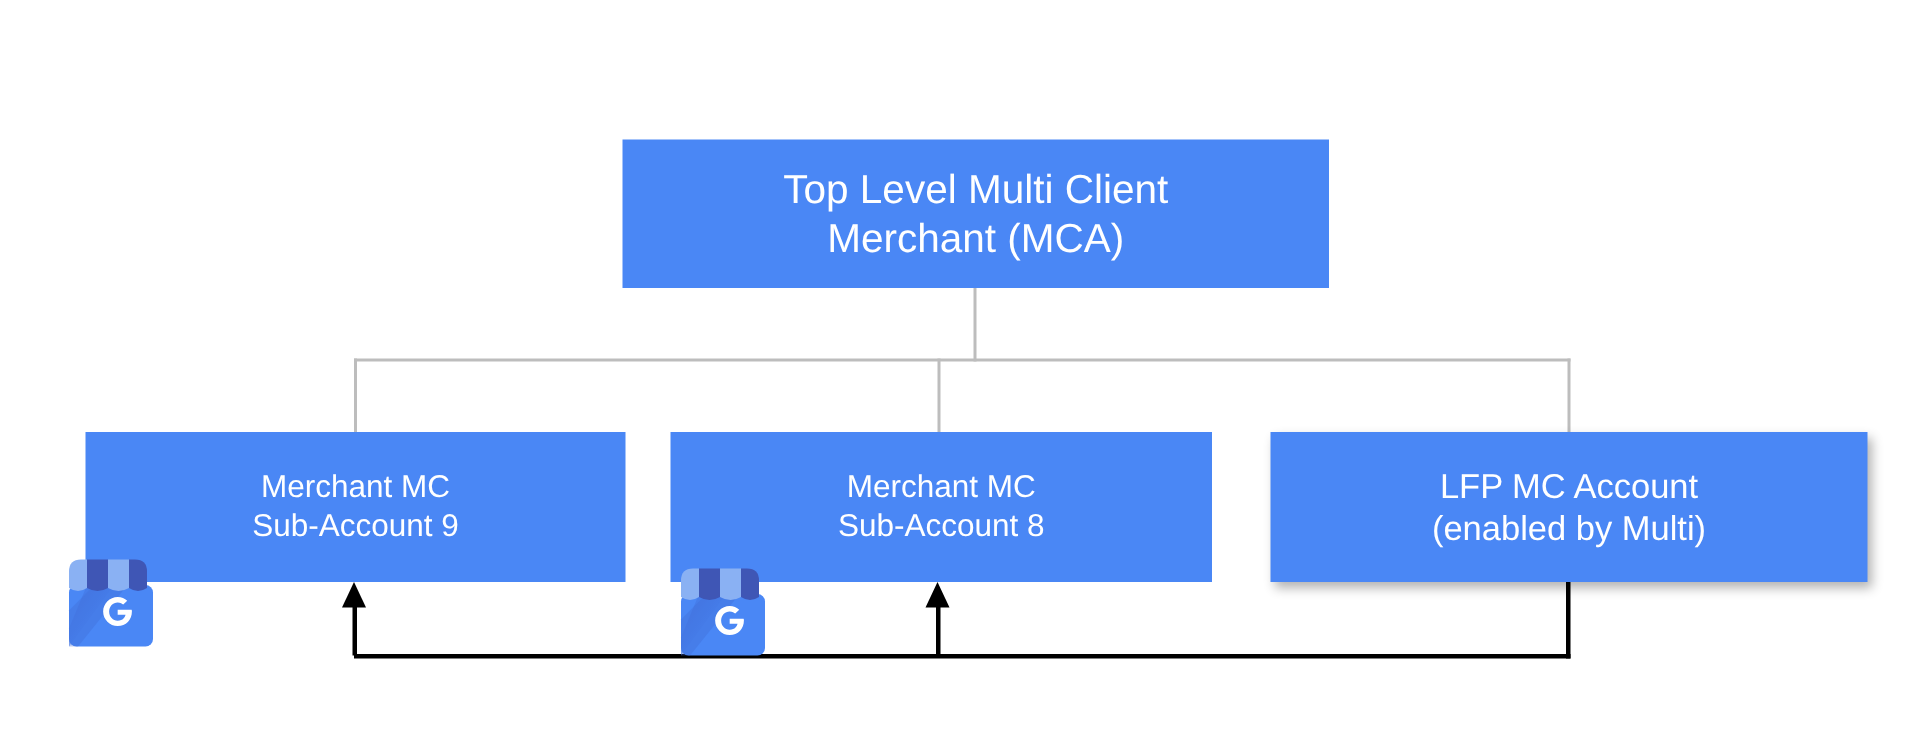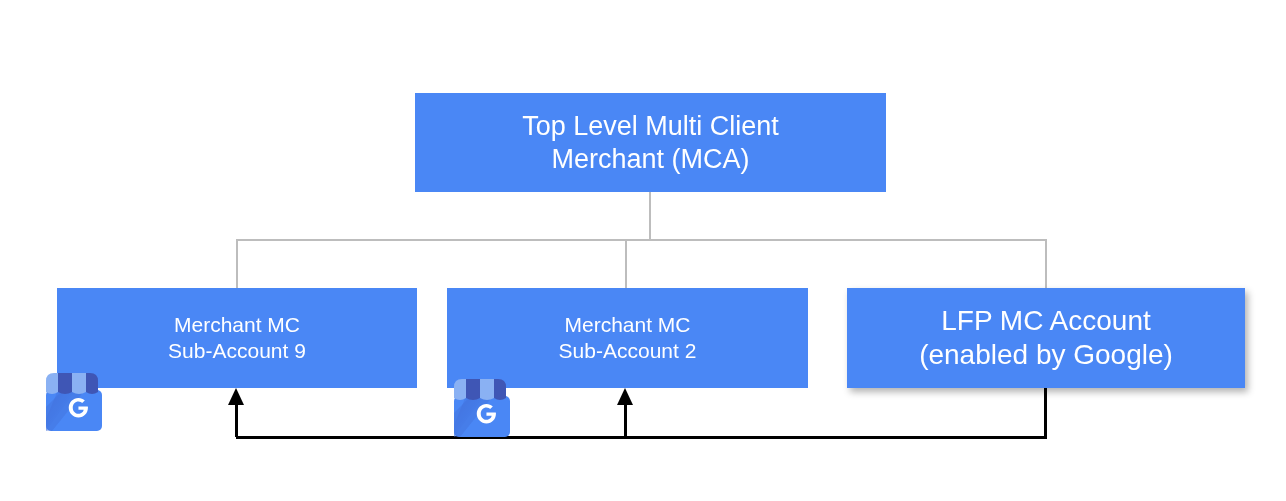--- a/index.html
+++ b/index.html
@@ -34,21 +34,21 @@
   #node-sub1{
     left:57px;top:288px;width:360px;height:100px;
     font-size:21px;
   }
   #node-sub2{
     left:447px;top:288px;width:361px;height:100px;
     font-size:21px;
   }
   #node-lfp{
     left:847px;top:288px;width:398px;height:100px;
-    font-size:28px;
+    font-size:23px;
     box-shadow:3px 4px 7px rgba(0,0,0,0.30);
   }
 
   
   .grey{position:absolute;background:#bdbdbd;z-index:1;}
   #grey-stem{left:649px;top:192px;width:2px;height:49px;}
   #grey-bar{left:236px;top:239px;width:811px;height:2px;}
   #grey-drop-l{left:236px;top:239px;width:2px;height:50px;}
   #grey-drop-m{left:625px;top:239px;width:2px;height:50px;}
   #grey-drop-r{left:1045px;top:239px;width:2px;height:50px;}
@@ -103,28 +103,28 @@
   <div class="node" id="node-sub1">
     <span class="lines">
       <span class="l1">Merchant MC</span>
       <span class="l2">Sub-Account 9</span>
     </span>
   </div>
 
   <div class="node" id="node-sub2">
     <span class="lines">
       <span class="l1">Merchant MC</span>
-      <span class="l2">Sub-Account 2</span>
+      <span class="l2">Sub-Account 8</span>
     </span>
   </div>
 
   <div class="node" id="node-lfp">
     <span class="lines">
       <span class="l1">LFP MC Account</span>
-      <span class="l2">(enabled by Google)</span>
+      <span class="l2">(enabled by Multi)</span>
     </span>
   </div>
 
   <svg class="gmb" id="gmb-1" viewBox="0 0 72 72">
     <defs>
       <linearGradient id="shade1" x1="0" y1="0" x2="1" y2="1">
         <stop offset="0%" stop-color="#3f69d4"></stop>
         <stop offset="60%" stop-color="#4a87f5"></stop>
       </linearGradient>
     </defs>

